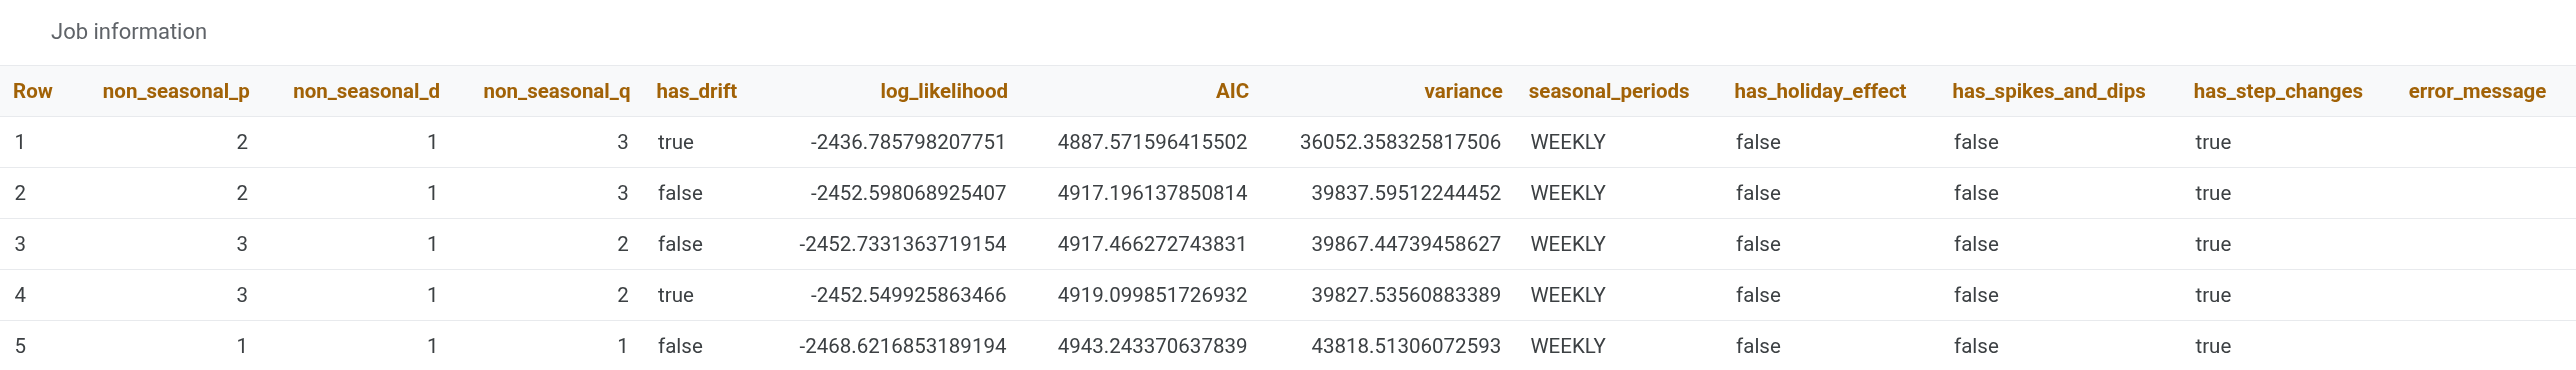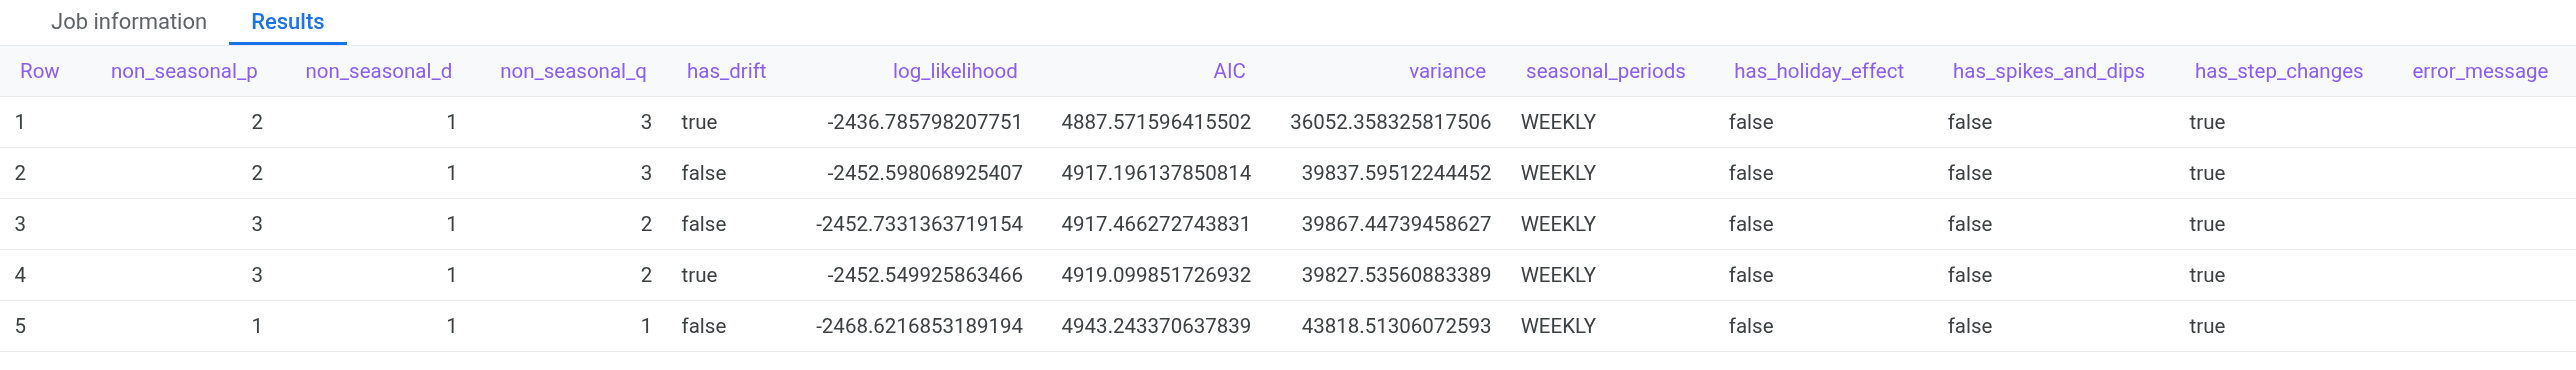--- a/index.html
+++ b/index.html
@@ -8,21 +8,21 @@
     font-family: "Google Sans", Roboto, "Helvetica Neue", Arial, sans-serif;
     font-size: 20.5px;
     color: #3c4043;
     background: #fff;
   }
   .tabs {
     display: flex;
     align-items: center;
     padding: 0 29px;
     border-bottom: 0.7px solid #e8eaed;
-    height: 46px;
+    height: 66px;
   }
   .tab {
     padding: 0 22px;
     height: 100%;
     display: flex;
     align-items: center;
     font-size: 22px;
     color: #5f6368;
     cursor: pointer;
     border-bottom: 3.7px solid transparent;
@@ -37,42 +37,41 @@
     overflow-x: auto;
   }
   table {
     border-collapse: collapse;
     width: 100%;
     font-size: 20.5px;
   }
   thead th {
     background: #f8f9fa;
     text-align: left;
-    font-weight: 400;
-    color: #8b5cf6;
-    padding: 13px 20px;
+    font-weight: 700;
+    color: #a16207;
+    padding: 13px 13px;
     border-bottom: 0.7px solid #e8eaed;
     white-space: nowrap;
   }
   tbody td {
     padding: 13px 14.6px;
     border-bottom: 0.7px solid #e8eaed;
     white-space: nowrap;
     color: #3c4043;
   }
   .num { text-align: right; }
   .left { text-align: left; }
   thead th.num { text-align: right; }
 </style>
 </head>
 <body>
 
 <div class="tabs">
   <div class="tab">Job information</div>
-  <div class="tab active">Results</div>
 </div>
 
 <div class="table-wrap">
   <table>
     <thead>
       <tr>
         <th class="left">Row</th>
         <th class="num">non_seasonal_p</th>
         <th class="num">non_seasonal_d</th>
         <th class="num">non_seasonal_q</th>

